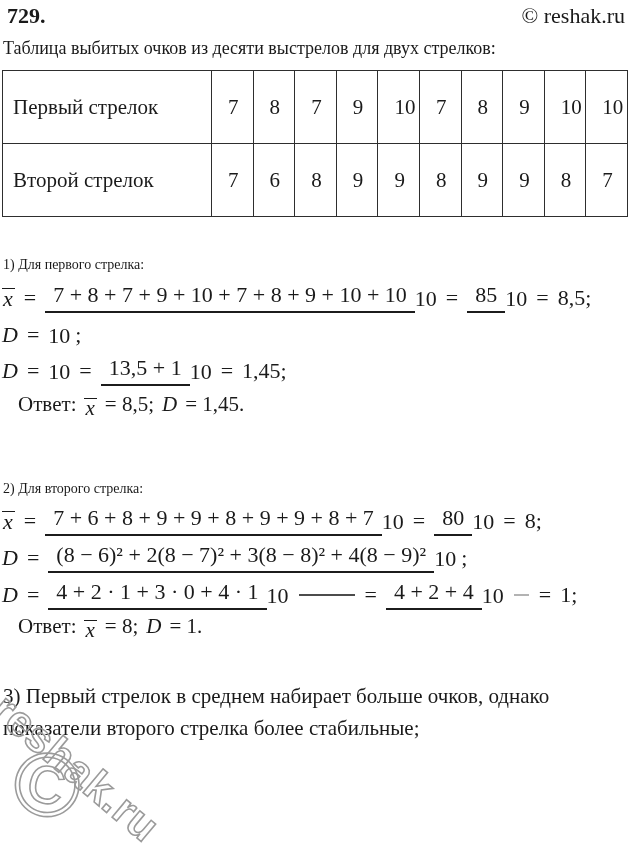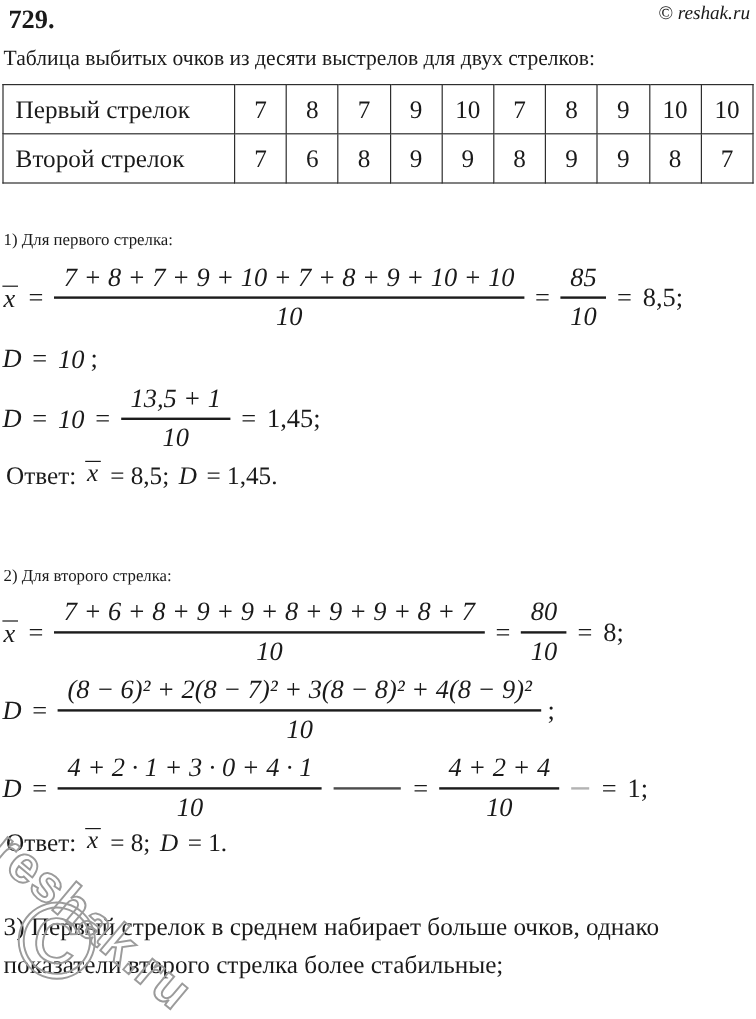--- a/index.html
+++ b/index.html
@@ -9,58 +9,58 @@
     position: relative;
     overflow: hidden;
     font-family: "Liberation Serif", serif;
     color: #1a1a1a;
   }
   .page { position: relative; width: 630px; height: 718px; }
 
   
   .hdr { display: flex; justify-content: space-between; align-items: flex-start; padding: 3px 5px 0 7px; }
   .problem-num { font-weight: bold; font-size: 22px; }
-  .site-copy { font-size: 16px; font-style: italic; }
+  .site-copy { font-size: 22px; }
 
   .intro { margin: 9px 0 0 3px; font-size: 18px; }
 
   
   table.scores { border-collapse: collapse; margin: 11px 0 0 2px; width: 626px; table-layout: fixed; }
   table.scores td {
     border: 1.6px solid #2e2e2e;
     height: 40px;
     text-align: center;
     font-size: 21px;
-    padding: 0;
+    padding: 16px;
   }
   table.scores td.rowlabel { width: 182px; text-align: left; padding-left: 10px; }
 
   .sec-heading { margin-left: 3px; font-size: 14px; }
   .mt40 { margin-top: 40px; }
   .mt44 { margin-top: 64px; }
   .mt42 { margin-top: 42px; }
 
   
   .eq { display: flex; align-items: center; gap: 9px; margin-left: 2px; font-size: 22px; }
   .mt9 { margin-top: 9px; }
   .mt8 { margin-top: 8px; }
   .mt6 { margin-top: 6px; }
   .mt4 { margin-top: 4px; }
   .it { font-style: italic; }
   .xbar { display: inline-block; font-style: italic; line-height: 0.8; border-top: 1.6px solid #1a1a1a; padding: 1px 2px 0 1px; }
-  .frac { display: inline-flex; flex-direction: column; align-items: center; text-align: center; font-style: italic; }
+  .frac { display: inline-flex; flex-direction: row; align-items: center; text-align: center; }
   .frac .num { padding: 0 8px 3px 8px; border-bottom: 2px solid #1c1c1c; white-space: nowrap; }
   .frac .den { padding-top: 2px; }
   .tail { margin-left: -4px; }
 
   
   .artifact-dash { width: 56px; height: 0; border-bottom: 2.5px solid #4c4c4c; align-self: center; margin: 0 1px; }
   .artifact-dash.light { width: 15px; border-bottom-color: #b3b3b3; }
 
-  .answer { display: flex; align-items: flex-start; gap: 8px; margin-left: 5px; font-size: 21px; }
+  .answer { display: flex; align-items: flex-end; gap: 8px; margin-left: 18px; font-size: 21px; }
 
   .concl { margin-left: 3px; font-size: 21px; line-height: 1.5; width: 622px; }
 
   
   .wm { position: absolute; z-index: 6; color: transparent; -webkit-text-stroke: 1.6px #9b9b9b; pointer-events: none; }
   .wm-text { left: 14px; top: 684px; font-size: 43px; letter-spacing: 1px; transform: rotate(40deg); transform-origin: 0 0; font-family: "Liberation Sans", sans-serif; font-weight: bold; }
   .wm-copy { left: 14px; top: 740px; font-size: 90px; line-height: 1; transform: rotate(14deg); font-family: "Liberation Sans", sans-serif; }
 </style>
 </head>
 <body>

